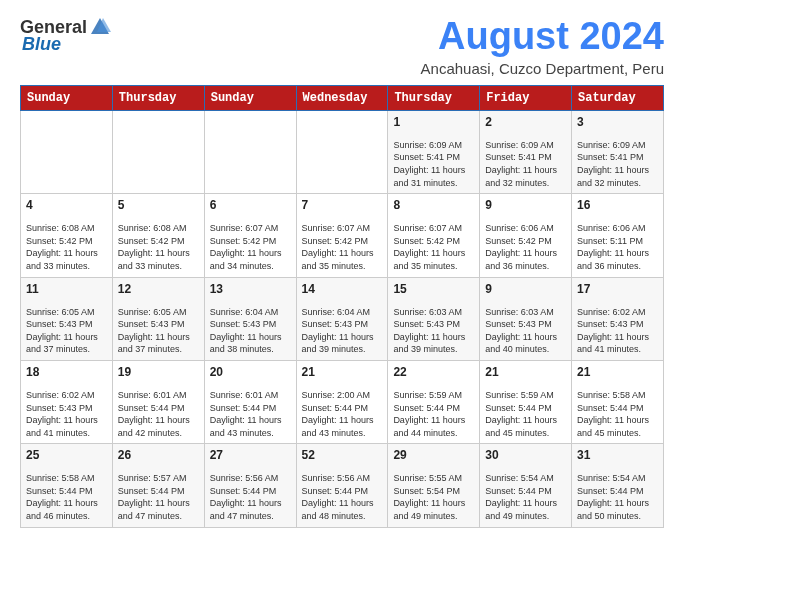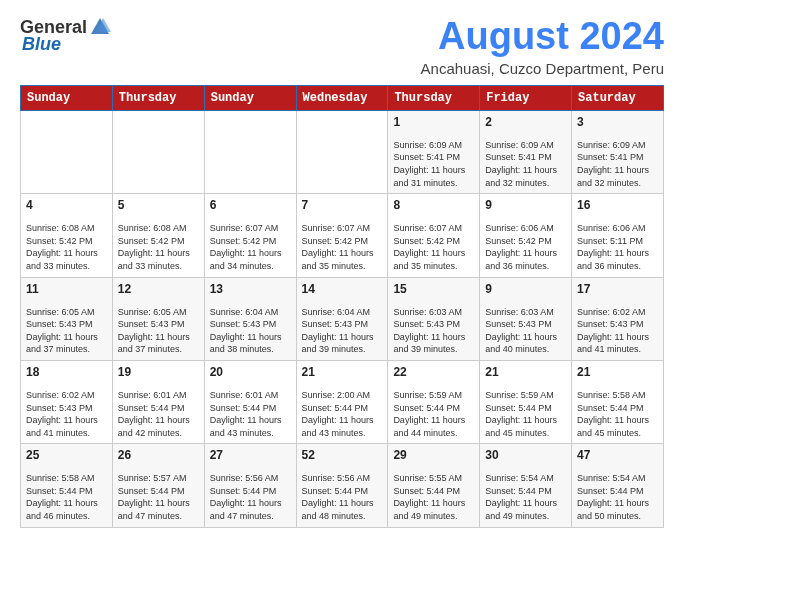--- a/index.html
+++ b/index.html
@@ -344,33 +344,33 @@
           <td>
             <div class="day-number">52</div>
             <div class="day-detail">Sunrise: 5:56 AM
 Sunset: 5:44 PM
 Daylight: 11 hours
 and 48 minutes.</div>
           </td>
           <td>
             <div class="day-number">29</div>
             <div class="day-detail">Sunrise: 5:55 AM
-Sunset: 5:44 PM
+Sunset: 5:54 PM
 Daylight: 11 hours
 and 49 minutes.</div>
           </td>
           <td>
             <div class="day-number">30</div>
             <div class="day-detail">Sunrise: 5:54 AM
 Sunset: 5:44 PM
 Daylight: 11 hours
 and 49 minutes.</div>
           </td>
           <td>
-            <div class="day-number">47</div>
+            <div class="day-number">31</div>
             <div class="day-detail">Sunrise: 5:54 AM
 Sunset: 5:44 PM
 Daylight: 11 hours
 and 50 minutes.</div>
           </td>
         </tr>
       </tbody>
   </table>
 </div>
 

